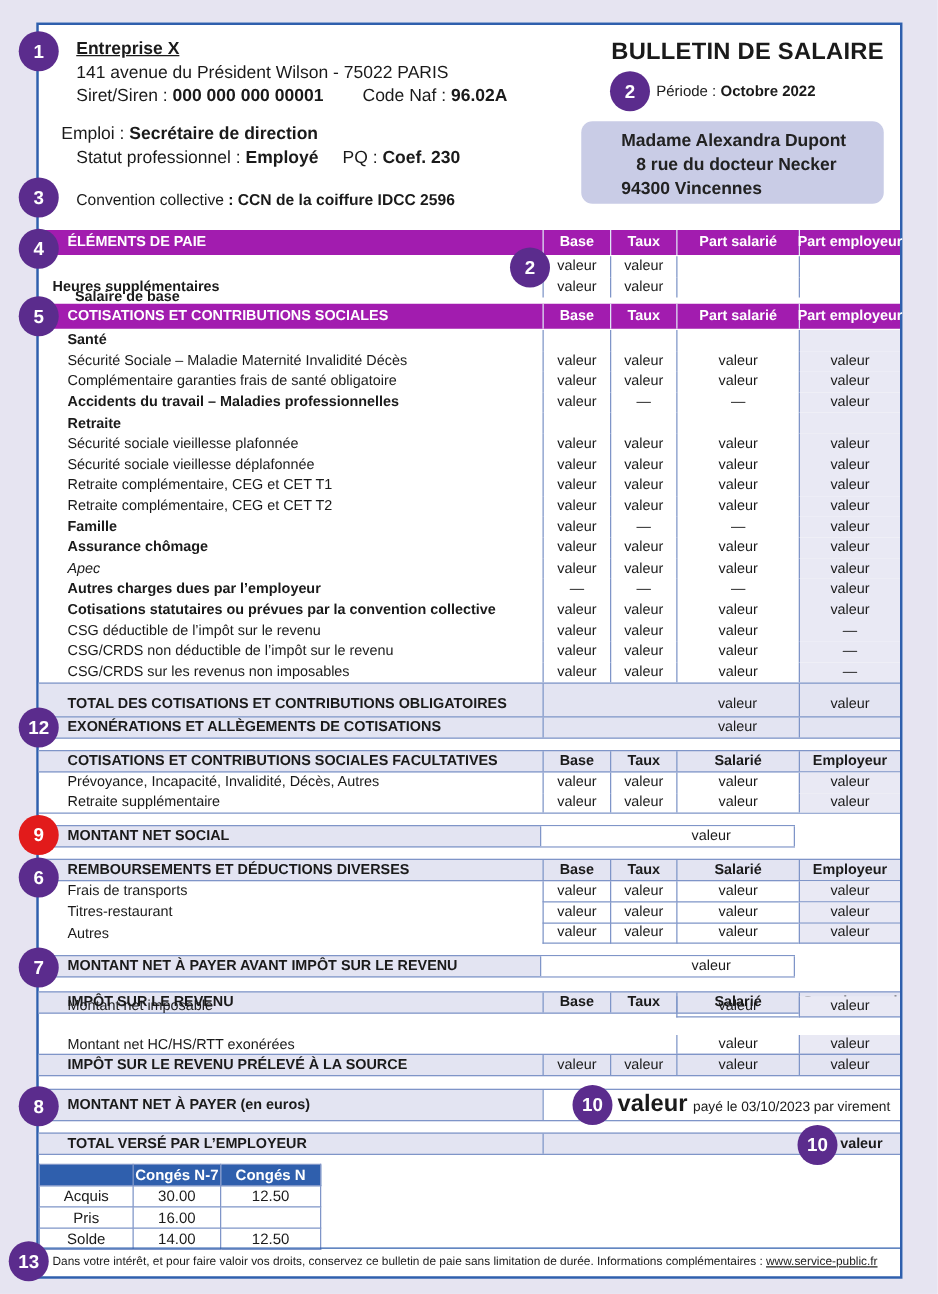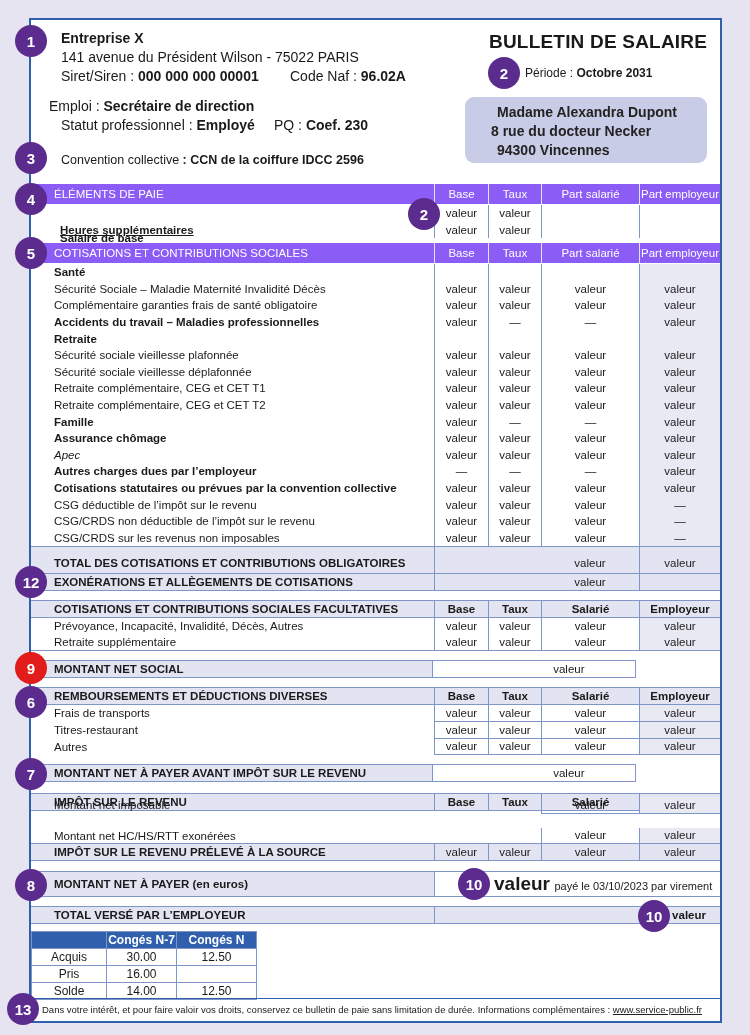--- a/index.html
+++ b/index.html
@@ -3,35 +3,35 @@
 <meta charset="utf-8">
 <style>
   * { box-sizing: border-box; margin: 0; padding: 0; }
   html, body { width: 750px; height: 1035px; background: #e6e4f1; overflow: hidden; }
   body { font-family: "Liberation Sans", sans-serif; color: #1a1a1a; position: relative; }
   .sheet { position: absolute; left: 29px; top: 18px; width: 693px; height: 1005px; background: #fff; border: 2px solid #2f5fad; border-top-width: 2px; }
   .badge { position: absolute; width: 32px; height: 32px; border-radius: 50%; background: #5b2c8d; color: #fff; font-weight: bold; font-size: 15px; display: flex; align-items: center; justify-content: center; z-index: 5; }
   .badge.red { background: #e21b1b; }
   .abs { position: absolute; }
   .t { font-size: 14px; line-height: 18px; white-space: nowrap; }
-  .b { font-weight: bold; }
+  .b { font-weight: bold; text-decoration: underline; }
   .title { font-size: 19px; font-weight: bold; letter-spacing: 0.2px; }
   .addr-box { position: absolute; left: 465px; top: 97px; width: 242px; height: 66px; background: #c9cce6; border-radius: 9px; }
   .addr-box div { font-size: 14px; font-weight: bold; line-height: 19px; padding-left: 32px; color: #222; }
   .addr-box div:first-child { padding-top: 6px; }
 
   
   .row { position: absolute; left: 31px; width: 689px; display: flex; font-size: 11.5px; }
   .row > div { display: flex; align-items: center; white-space: nowrap; }
   .c0 { width: 403px; padding-left: 23px; }
   .c1 { width: 54px; justify-content: center; border-left: 1px solid #7f95c8; }
   .c2 { width: 53px; justify-content: center; border-left: 1px solid #7f95c8; }
   .c3 { width: 98px; justify-content: center; border-left: 1px solid #7f95c8; }
   .c4 { width: 81px; justify-content: center; border-left: 1px solid #7f95c8; flex: 1; }
-  .hdr-dark { background: #8b5cf6; color: #fff; font-weight: normal; }
+  .hdr-dark { background: #a21caf; color: #fff; font-weight: bold; }
   .hdr-dark > div { border-left-color: #fff; }
   .hdr-dark .c1, .hdr-dark .c2, .hdr-dark .c3, .hdr-dark .c4 { border-left: 1px solid #dfe5f5; }
   .hdr-light { background: #e3e4f2; font-weight: bold; border-top: 1px solid #7f95c8; border-bottom: 1px solid #7f95c8; }
   .emp-shade { background: #e9e9f4; }
   .bold { font-weight: bold; }
   .ital { font-style: italic; }
 
   .conges { position: absolute; left: 31px; top: 931px; border-collapse: collapse; font-size: 12px; }
   .conges td, .conges th { border: 1px solid #7f95c8; height: 17px; text-align: center; }
   .conges th { background: #2f5fad; color: #fff; font-weight: bold; height: 17px; }
@@ -66,46 +66,46 @@
   <span>PQ : </span><b>Coef. 230</b>
 </div>
 <div class="badge" style="left:15px;top:142px;">3</div>
 <div class="abs t" style="left:61px;top:151px;font-size:12.5px;">
   <span>Convention collective </span><b>: CCN de la coiffure IDCC 2596</b>
 </div>
 
 <div class="abs title" style="left:489px;top:31px;">BULLETIN DE SALAIRE</div>
 <div class="badge" style="left:488px;top:57px;">2</div>
 <div class="abs t" style="left:525px;top:64px;font-size:12px;">
-  <span>Période : </span><b>Octobre 2031</b>
+  <span>Période : </span><b>Octobre 2022</b>
 </div>
 <div class="addr-box">
   <div>Madame Alexandra Dupont</div>
-  <div style="padding-left:26px;">8 rue du docteur Necker</div>
+  <div style="padding-left:44px;">8 rue du docteur Necker</div>
   <div>94300 Vincennes</div>
 </div>
 
 <div class="badge" style="left:15px;top:183px;">4</div>
 <div class="row hdr-dark" style="top:184px;height:20px;">
   <div class="c0">ÉLÉMENTS DE PAIE</div>
   <div class="c1">Base</div>
   <div class="c2">Taux</div>
   <div class="c3">Part salarié</div>
   <div class="c4">Part employeur</div>
 </div>
 <div class="badge" style="left:408px;top:198px;">2</div>
 <div class="row" style="top:205px;height:16.5px;">
     <div class="c0 bold" style="padding-left:29px;margin-top:33px;">Salaire de base</div>
     <div class="c1">valeur</div>
     <div class="c2">valeur</div>
     <div class="c3"></div>
     <div class="c4"></div>
   </div>
 <div class="row" style="top:221.5px;height:16.5px;">
-    <div class="c0 bold" style="padding-left:29px;text-decoration:underline;">Heures supplémentaires</div>
+    <div class="c0 bold" style="padding-left:11px;">Heures supplémentaires</div>
     <div class="c1">valeur</div>
     <div class="c2">valeur</div>
     <div class="c3"></div>
     <div class="c4"></div>
   </div>
 
 <div class="badge" style="left:15px;top:237px;">5</div>
 <div class="row hdr-dark" style="top:243px;height:20px;">
   <div class="c0">COTISATIONS ET CONTRIBUTIONS SOCIALES</div>
   <div class="c1">Base</div>

